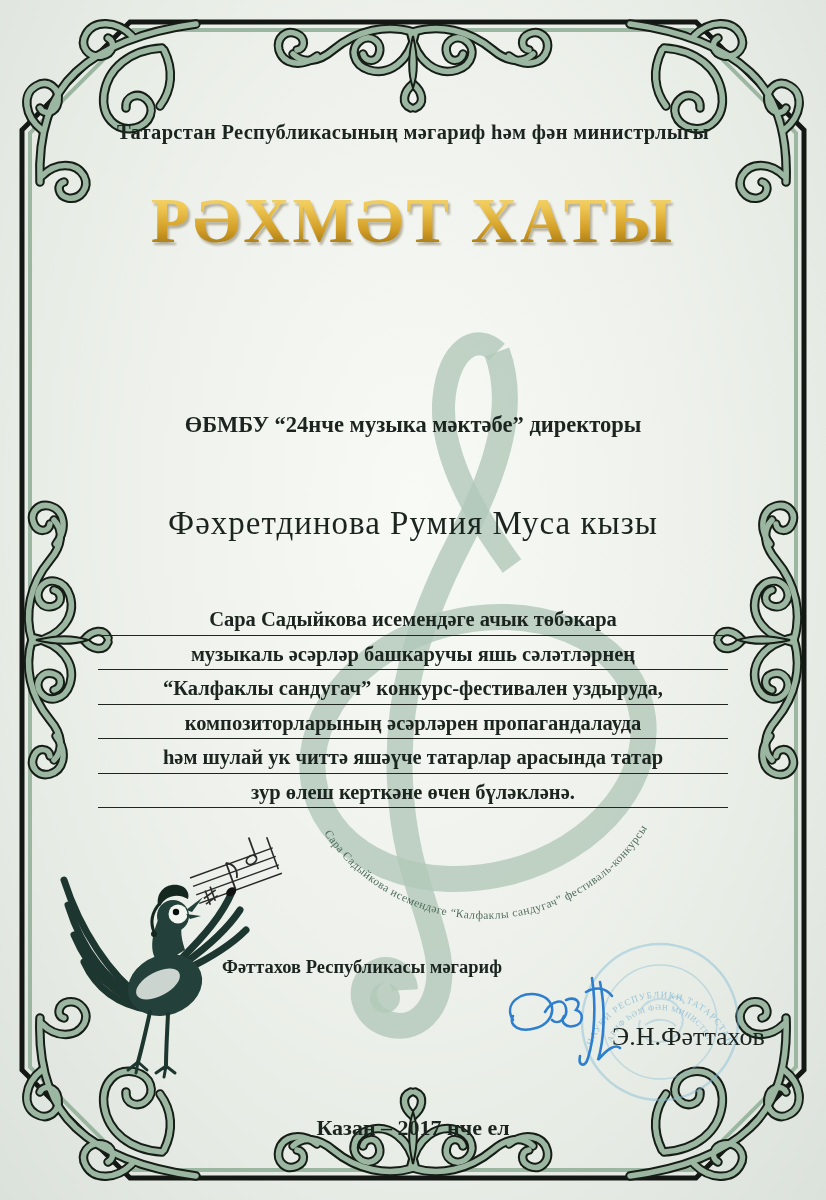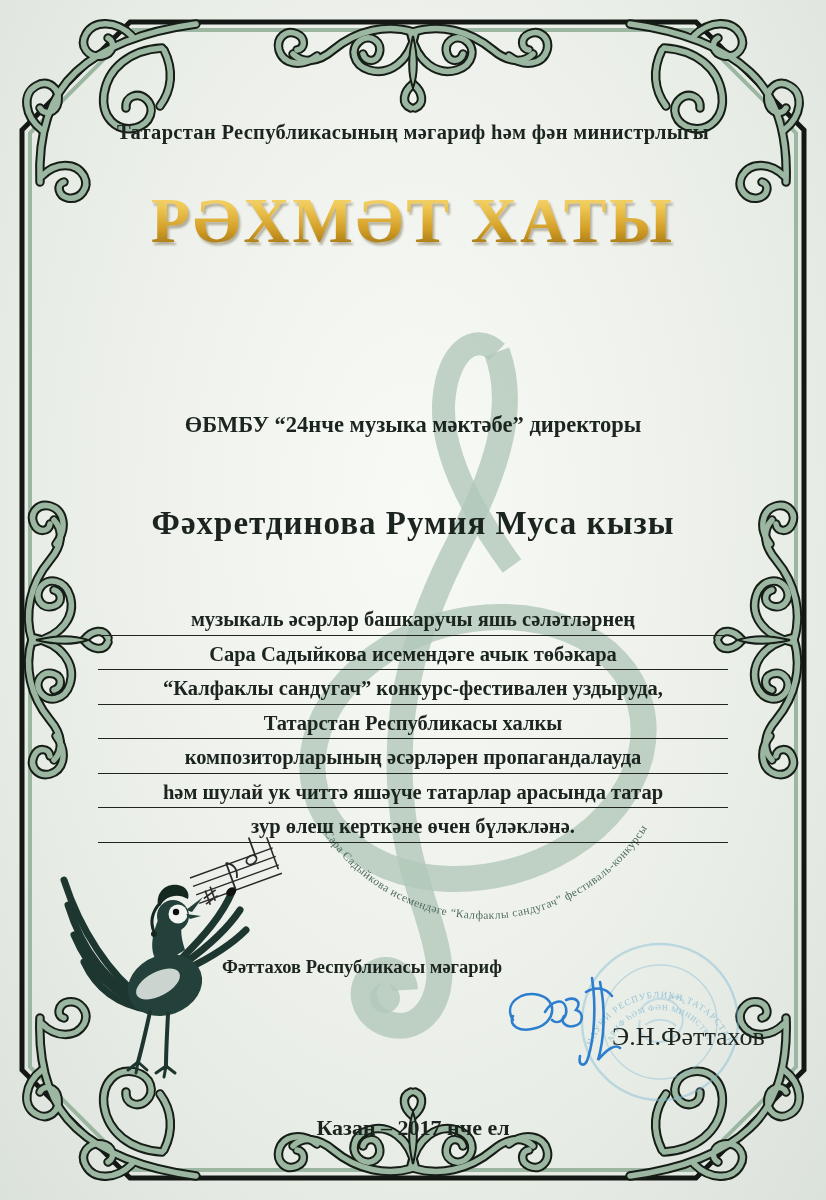--- a/index.html
+++ b/index.html
@@ -15,21 +15,21 @@
   .ministry{top:94px;font-size:20.5px;font-weight:bold;letter-spacing:.3px;margin-top:27px;}
   .title{
     top:184px;font-size:64px;font-weight:bold;letter-spacing:3px;
     background:linear-gradient(180deg,#f8e084 4%,#eec653 32%,#d19d25 62%,#8d650d 96%);
     -webkit-background-clip:text;background-clip:text;
     color:#c89b22;-webkit-text-fill-color:transparent;
     filter:drop-shadow(2px 3px 1px rgba(70,50,5,.35));
     white-space:nowrap;
   }
   .role{top:412px;font-size:22.5px;font-weight:bold;}
-  .name{top:505px;font-size:33px;font-weight:bold;letter-spacing:1px;}
+  .name{top:505px;font-size:33px;font-weight:normal;letter-spacing:1px;}
   .bodyblock{top:601px;left:98px;width:630px;}
   .uline{
     height:33.5px;line-height:36px;text-align:center;
     border-bottom:1.6px solid #20261f;
     font-size:20.5px;font-weight:bold;white-space:nowrap;
   }
   .sigblock{top:955px;left:222px;font-size:18.5px;font-weight:bold;line-height:25px;}
   .signer{top:1022px;left:612px;font-size:26px;font-weight:normal;}
   .footer{top:1115px;font-size:22px;font-weight:bold;}
   svg.layer{position:absolute;left:0;top:0;}
@@ -205,24 +205,23 @@
 
   <div class="abs ctr ministry">Татарстан Республикасының мәгариф һәм фән министрлыгы</div>
 
   <div class="abs ctr title">РӘХМӘТ ХАТЫ</div>
 
   <div class="abs ctr role">ӨБМБУ “24нче музыка мәктәбе” директоры</div>
 
   <div class="abs ctr name">Фәхретдинова Румия Муса кызы</div>
 
   <div class="abs bodyblock">
+    <div class="uline">Сара Садыйкова исемендәге ачык төбәкара</div>
     <div class="uline">музыкаль әсәрләр башкаручы яшь сәләтләрнең</div>
-    <div class="uline">Сара Садыйкова исемендәге ачык төбәкара</div>
     <div class="uline">“Калфаклы сандугач” конкурс-фестивален уздыруда,</div>
-    <div class="uline">Татарстан Республикасы халкы</div>
     <div class="uline">композиторларының әсәрләрен пропагандалауда</div>
     <div class="uline">һәм шулай ук читтә яшәүче татарлар арасында татар</div>
     <div class="uline">зур өлеш керткәне өчен бүләкләнә.</div>
   </div>
 
   <div class="abs sigblock">
     <div>Фәттахов Республикасы мәгариф</div>
   </div>
 
   <div class="abs signer">Э.Н.Фәттахов</div>

